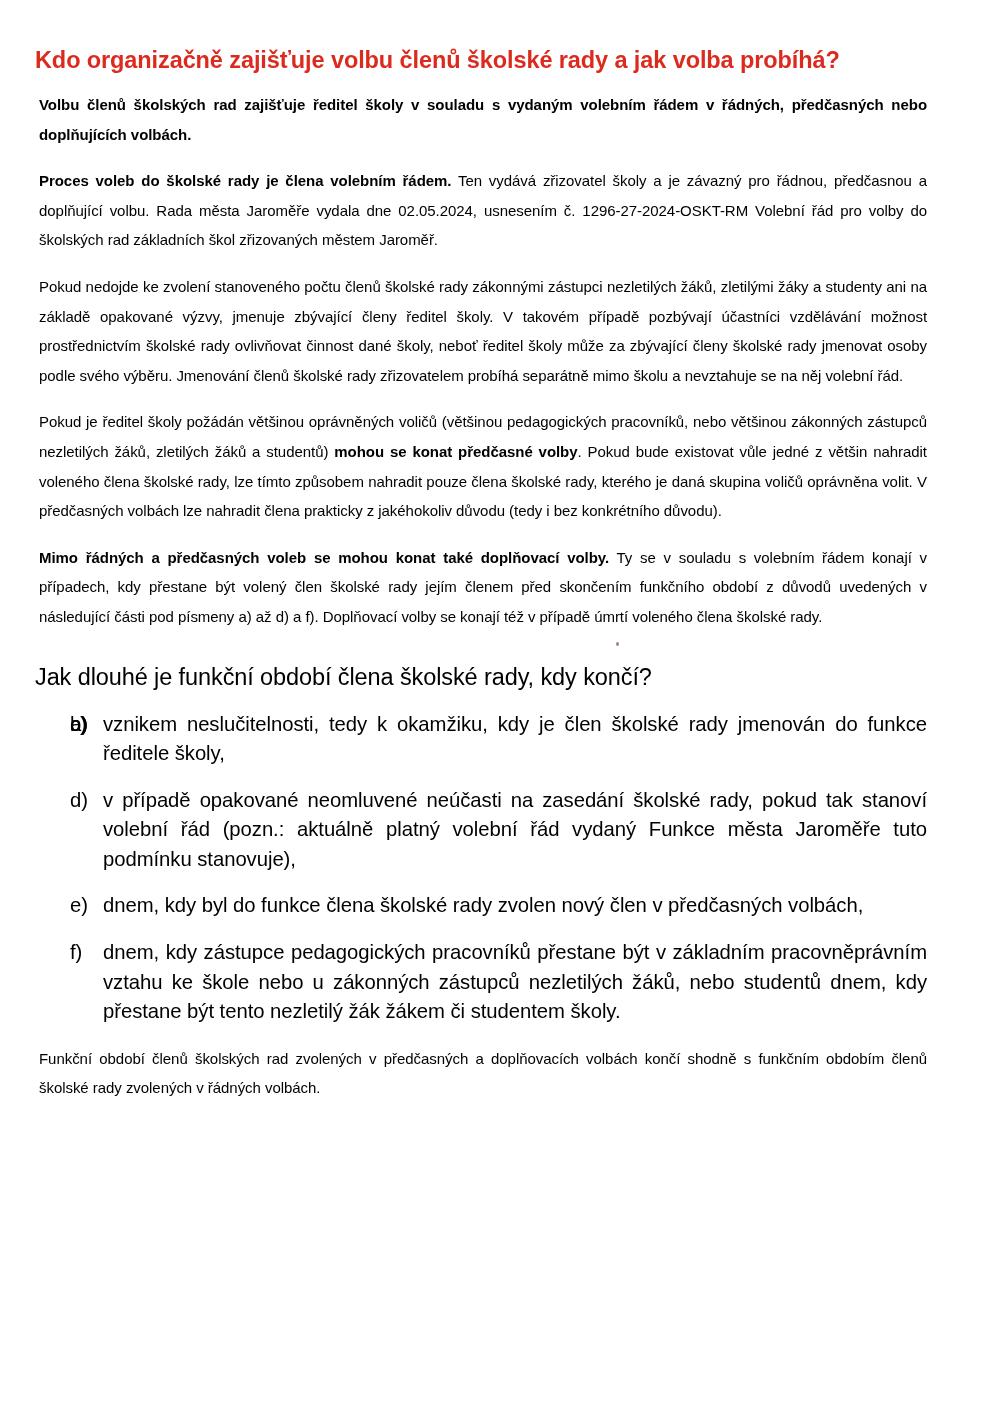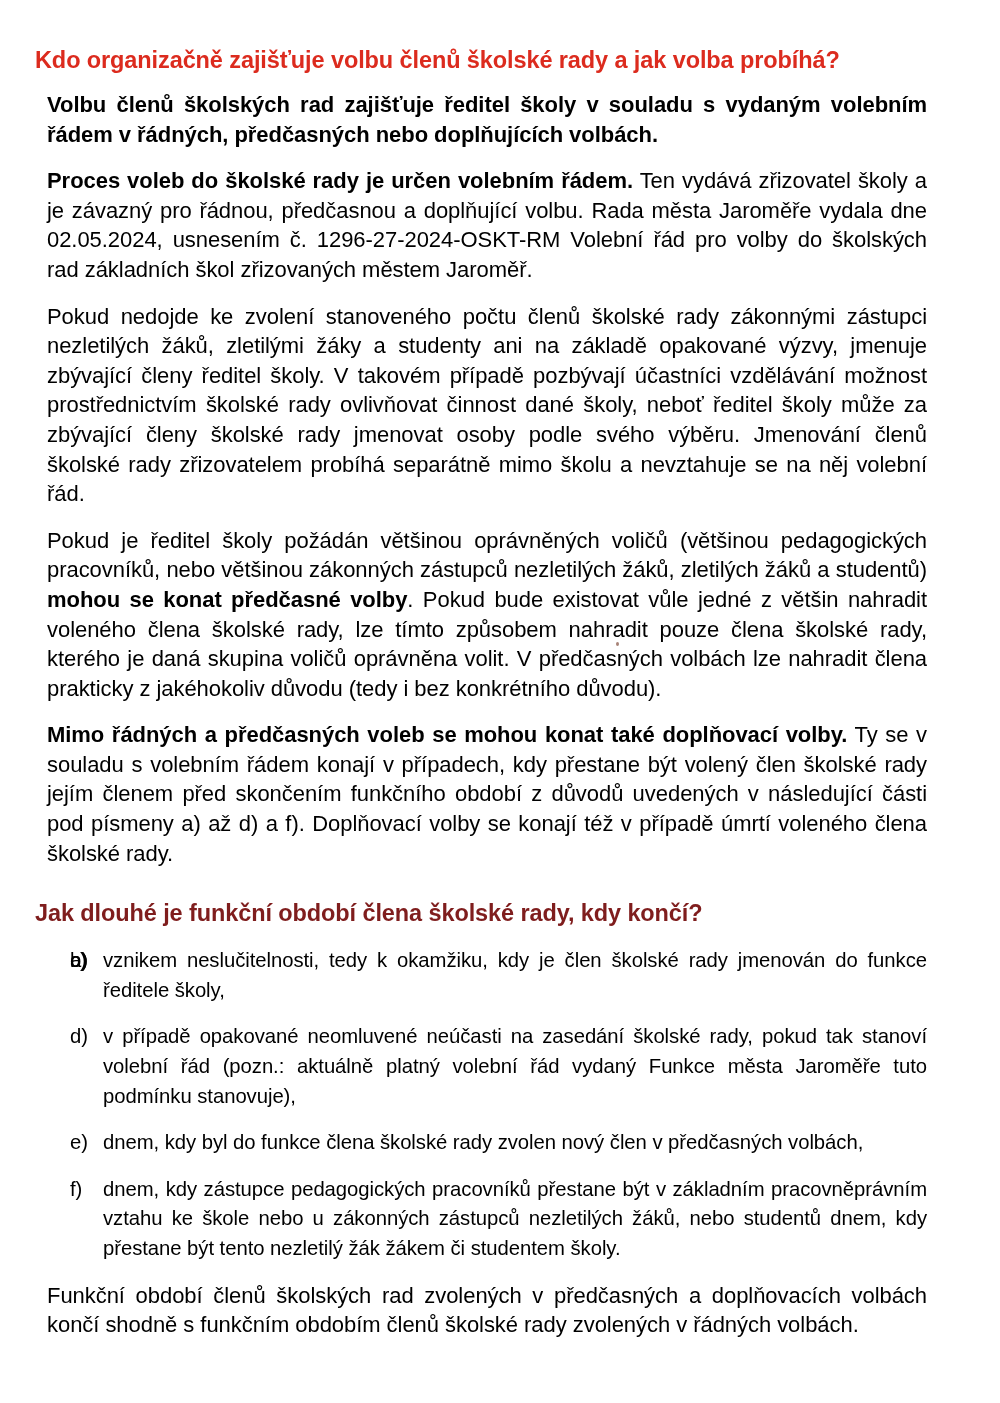--- a/index.html
+++ b/index.html
@@ -29,33 +29,33 @@
     line-height: 31px;
     text-align: justify;
     text-align-last: left;
     margin: 0 0 14px 0;
     letter-spacing: -0.1px;
   }
   .heading.stretch {
     text-align: justify;
   }
   .heading2 {
-    color: #7f1d1d;
+    color: #000000;
     font-size: 23.5px;
-    font-weight: bold;
+    font-weight: normal;
     line-height: 31px;
     margin: 30px 0 13px 0;
     letter-spacing: -0.1px;
   }
   p.body {
-    font-size: 22px;
+    font-size: 15px;
     line-height: 29.6px;
     text-align: justify;
     text-align-last: left;
-    margin: 0 0 17px 12px;
+    margin: 0 0 17px 4px;
     letter-spacing: -0.05px;
     word-spacing: 0px;
   }
   p.body.tight { margin-bottom: 16px; }
   p.body b { font-weight: bold; }
   .list {
     margin: 0;
     padding: 0;
     list-style: none;
   }
@@ -97,21 +97,21 @@
 
 <div class="page">
 
   <h1 class="heading stretch">Kdo organizačně zajišťuje volbu členů školské rady a jak volba probíhá?</h1>
 
   <p class="body">
     <b>Volbu členů školských rad zajišťuje ředitel školy v souladu s vydaným volebním řádem v řádných, předčasných nebo doplňujících volbách.</b>
   </p>
 
   <p class="body">
-    <b>Proces voleb do školské rady je určen volebním řádem.</b><span> Ten vydává zřizovatel školy a je závazný pro řádnou, předčasnou a doplňující volbu. Rada města Jaroměře vydala dne 02.05.2024, usnesením č. 1296-27-2024-OSKT-RM Volební řád pro volby do školských rad základních škol zřizovaných městem Jaroměř.</span>
+    <b>Proces voleb do školské rady je člena volebním řádem.</b><span> Ten vydává zřizovatel školy a je závazný pro řádnou, předčasnou a doplňující volbu. Rada města Jaroměře vydala dne 02.05.2024, usnesením č. 1296-27-2024-OSKT-RM Volební řád pro volby do školských rad základních škol zřizovaných městem Jaroměř.</span>
   </p>
 
   <p class="body">Pokud nedojde ke zvolení stanoveného počtu členů školské rady zákonnými zástupci nezletilých žáků, zletilými žáky a studenty ani na základě opakované výzvy, jmenuje zbývající členy ředitel školy. V takovém případě pozbývají účastníci vzdělávání možnost prostřednictvím školské rady ovlivňovat činnost dané školy, neboť ředitel školy může za zbývající členy školské rady jmenovat osoby podle svého výběru. Jmenování členů školské rady zřizovatelem probíhá separátně mimo školu a nevztahuje se na něj volební řád.</p>
 
   <p class="body">
     <span>Pokud je ředitel školy požádán většinou oprávněných voličů (většinou pedagogických pracovníků, nebo většinou zákonných zástupců nezletilých žáků, zletilých žáků a studentů) </span><b>mohou se konat předčasné volby</b><span>. Pokud bude existovat vůle jedné z většin nahradit voleného člena školské rady, lze tímto způsobem nahradit pouze člena školské rady, kterého je daná skupina voličů oprávněna volit. V předčasných volbách lze nahradit člena prakticky z jakéhokoliv důvodu (tedy i bez konkrétního důvodu).</span>
   </p>
 
   <p class="body">
     <b>Mimo řádných a předčasných voleb se mohou konat také doplňovací volby.</b><span> Ty se v souladu s volebním řádem konají v případech, kdy přestane být volený člen školské rady jejím členem před skončením funkčního období z důvodů uvedených v následující části pod písmeny a) až d) a f). Doplňovací volby se konají též v případě úmrtí voleného člena školské rady.</span>

